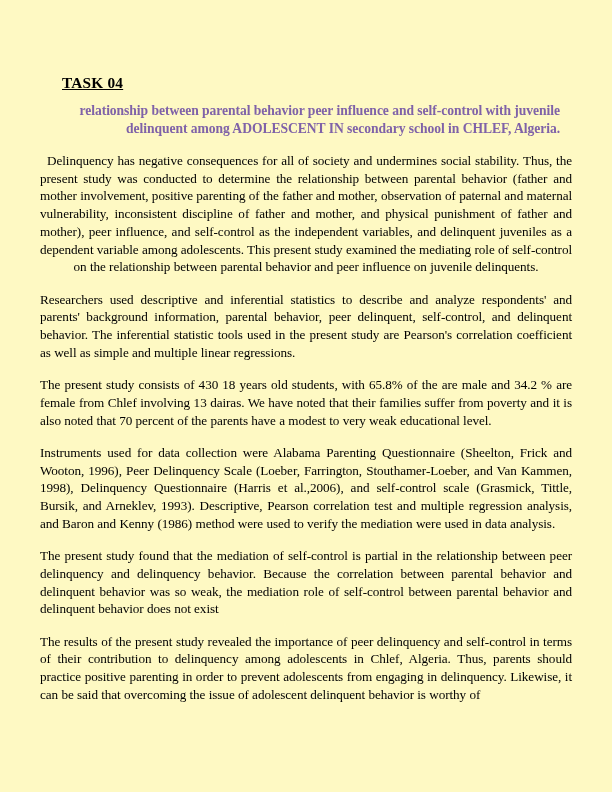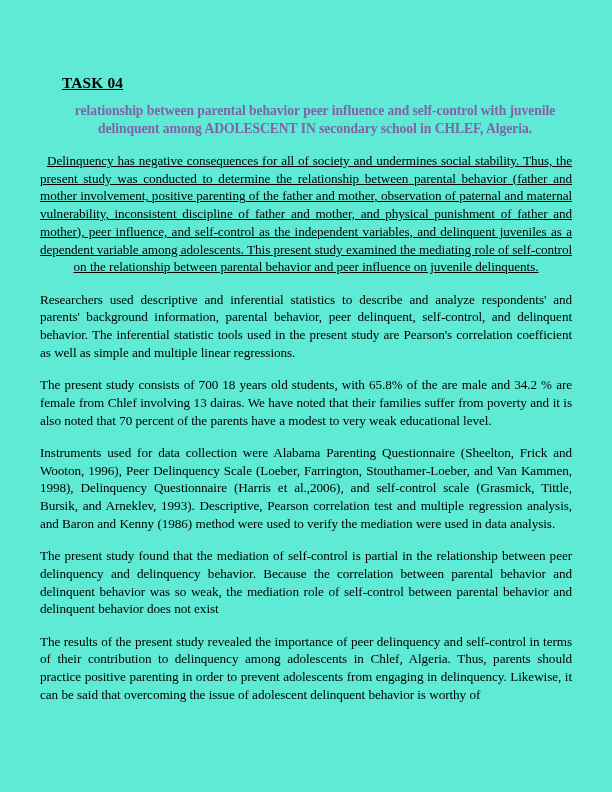--- a/index.html
+++ b/index.html
@@ -9,21 +9,21 @@
     background: #ffffff;
   }
   body {
     font-family: "Liberation Serif", "DejaVu Serif", serif;
     color: #000000;
   }
   .page {
     position: relative;
     width: 612px;
     height: 792px;
-    background: #5eead4;
+    background: #fef9c3;
     overflow: hidden;
     box-sizing: border-box;
   }
   .content {
     position: absolute;
     left: 40px;
     top: 74px;
     width: 532px;
   }
   .task-heading {
@@ -31,58 +31,57 @@
     font-weight: bold;
     text-decoration: underline;
     color: #000000;
     margin: 0 0 10px 22px;
     letter-spacing: 0.2px;
   }
   .doc-title {
     font-size: 10.2pt;
     font-weight: bold;
     color: #7f62a8;
-    text-align: center;
+    text-align: right;
     line-height: 1.32;
     margin: 0 12px 14px 30px;
     letter-spacing: -0.05px;
   }
   p.body-par {
     font-size: 9.9pt;
     line-height: 1.345;
     text-align: justify;
     margin: 0 0 14.5px 0;
     color: #000000;
     letter-spacing: -0.08px;
     word-spacing: 0.1px;
   }
   p.body-par.last-centered {
     text-align: justify;
     text-align-last: center;
-    text-decoration: underline;
   }
   .par-indent {
     text-indent: 7px;
   }
 </style>
 </head>
 <body>
 
 <div class="page">
   <div class="content">
 
     <h1 class="task-heading">TASK 04</h1>
 
     <div class="doc-title">relationship between parental behavior peer influence and self-control with juvenile delinquent among ADOLESCENT IN secondary school in CHLEF, Algeria.</div>
 
     <p class="body-par par-indent last-centered">Delinquency has negative consequences for all of society and undermines social stability. Thus, the present study was conducted to determine the relationship between parental behavior (father and mother involvement, positive parenting of the father and mother, observation of paternal and maternal vulnerability, inconsistent discipline of father and mother, and physical punishment of father and mother), peer influence, and self-control as the independent variables, and delinquent juveniles as a dependent variable among adolescents. This present study examined the mediating role of self-control on the relationship between parental behavior and peer influence on juvenile delinquents.</p>
 
     <p class="body-par">Researchers used descriptive and inferential statistics to describe and analyze respondents' and parents' background information, parental behavior, peer delinquent, self-control, and delinquent behavior. The inferential statistic tools used in the present study are Pearson's correlation coefficient as well as simple and multiple linear regressions.</p>
 
-    <p class="body-par">The present study consists of 700 18 years old students, with 65.8% of the are male and 34.2 % are female from Chlef involving 13 dairas. We have noted that their families suffer from poverty and it is also noted that 70 percent of the parents have a modest to very weak educational level.</p>
+    <p class="body-par">The present study consists of 430 18 years old students, with 65.8% of the are male and 34.2 % are female from Chlef involving 13 dairas. We have noted that their families suffer from poverty and it is also noted that 70 percent of the parents have a modest to very weak educational level.</p>
 
     <p class="body-par">Instruments used for data collection were Alabama Parenting Questionnaire (Sheelton, Frick and Wooton, 1996), Peer Delinquency Scale (Loeber, Farrington, Stouthamer-Loeber, and Van Kammen, 1998), Delinquency Questionnaire (Harris et al.,2006), and self-control scale (Grasmick, Tittle, Bursik, and Arneklev, 1993). Descriptive, Pearson correlation test and multiple regression analysis, and Baron and Kenny (1986) method were used to verify the mediation were used in data analysis.</p>
 
 
 
     <p class="body-par">The present study found that the mediation of self-control is partial in the relationship between peer delinquency and delinquency behavior. Because the correlation between parental behavior and delinquent behavior was so weak, the mediation role of self-control between parental behavior and delinquent behavior does not exist</p>
 
     <p class="body-par">The results of the present study revealed the importance of peer delinquency and self-control in terms of their contribution to delinquency among adolescents in Chlef, Algeria. Thus, parents should practice positive parenting in order to prevent adolescents from engaging in delinquency. Likewise, it can be said that overcoming the issue of adolescent delinquent behavior is worthy of</p>
 
   </div>

